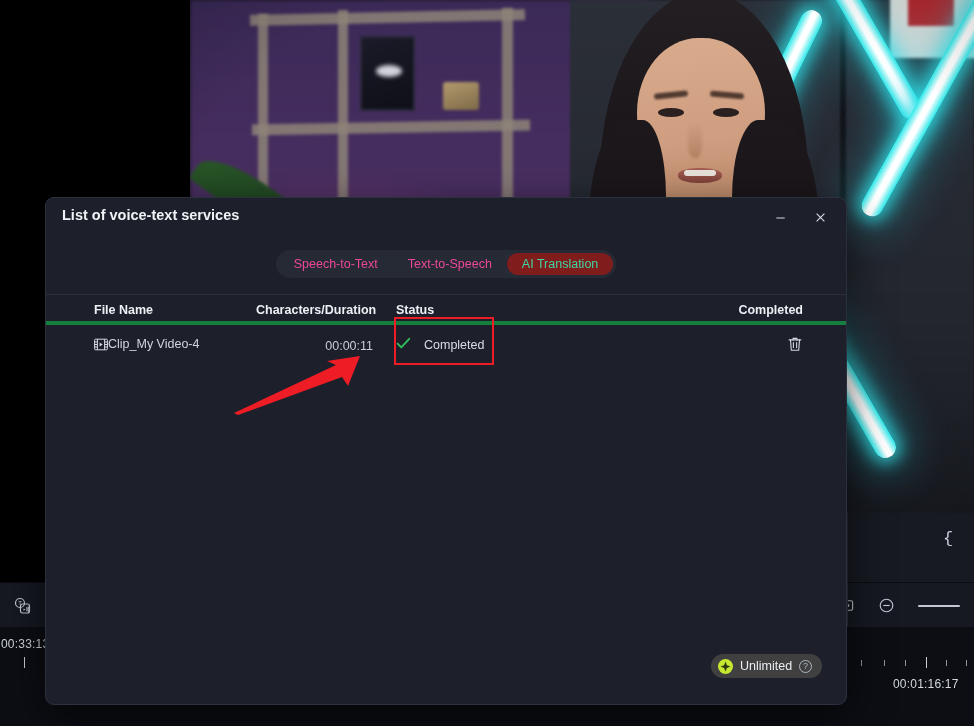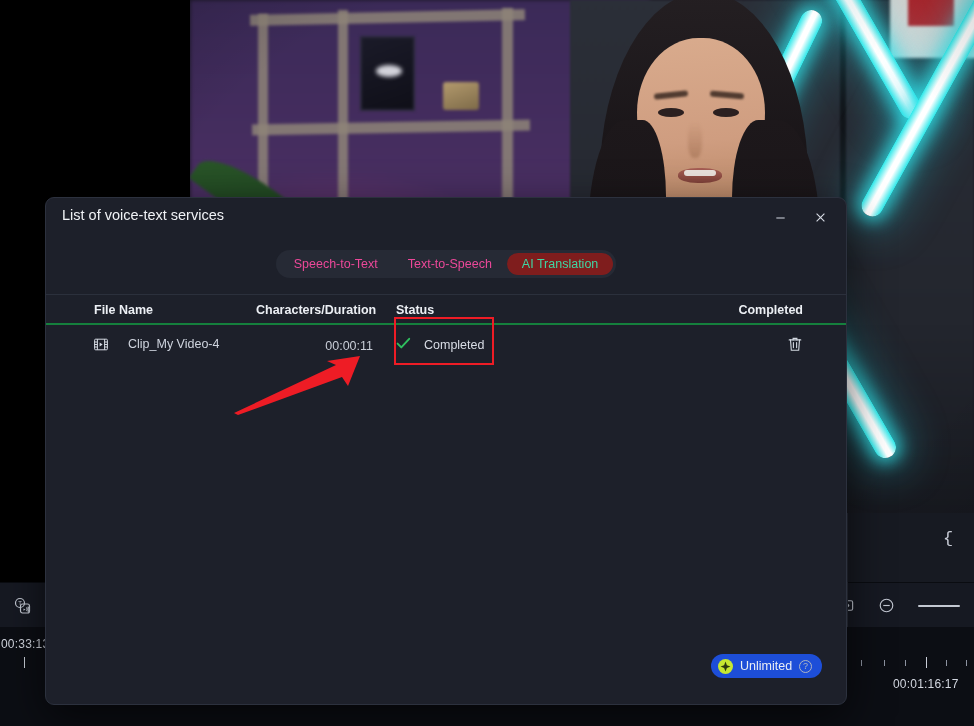--- a/index.html
+++ b/index.html
@@ -248,21 +248,21 @@
     box-shadow: 0 14px 44px rgba(0,0,0,.62);
     z-index: 20;
     overflow: hidden;
   }
   .dlg-titlebar {
     position: relative; height: 42px;
     display: flex; align-items: center;
   }
   .dlg-title {
     position: absolute; left: 16px; top: 9px;
-    color: #f0f2f6; font-size: 14.5px; font-weight: normal;
+    color: #f0f2f6; font-size: 14.5px; font-weight: bold;
   }
   .win-btns {
     position: absolute; right: 6px; top: 4px;
     display: flex; align-items: center;
   }
   .win-btn {
     width: 40px; height: 30px;
     display: flex; align-items: center; justify-content: center;
     color: #d6dae3;
   }
@@ -293,41 +293,41 @@
   }
 
   
   .table {
     margin-top: 16px;
   }
   .thead {
     position: relative;
     height: 31px;
     border-top: 1px solid #2b303c;
-    border-bottom: 2px solid #15803d;
+    border-bottom: 4px solid #15803d;
   }
   .thead .th, .trow .td {
     position: absolute;
     font-size: 12.5px;
     white-space: nowrap;
   }
   .thead .th {
     color: #eceff4; font-weight: bold; top: 8px;
   }
   .th.c-file { left: 48px; }
   .th.c-dur  { left: 210px; width: 117px; text-align: right; }
   .th.c-stat { left: 350px; }
   .th.c-op   { left: 679px; width: 78px; text-align: right; }
 
   .trow {
     position: relative;
     height: 44px;
   }
   .trow .td { color: #cfd4de; top: 14px; }
-  .td.c-file { left: 48px; display: flex; align-items: center; gap: 20px; top: 12px; }
+  .td.c-file { left: 48px; display: flex; align-items: center; gap: 0; top: 12px; }
   .td.c-dur  { left: 210px; width: 117px; text-align: right; color: #c8cdd7; }
   .td.c-stat { left: 350px; display: flex; align-items: center; gap: 13px; top: 12px; }
   .td.c-op   { left: 679px; width: 78px; text-align: right; top: 11px; }
 
   .file-icon { color: #d6dae3; display: inline-flex; }
   .check { color: #2fbf5e; font-size: 16px; line-height: 1; font-weight: bold; }
   .status-text { color: #d9dde6; }
   .trash { color: #d2d7e0; display: inline-block; }
 
   
@@ -348,21 +348,21 @@
     pointer-events: none;
   }
 
   
   .unlimited-badge {
     position: absolute;
     left: 711px; top: 654px;
     height: 24px;
     display: flex; align-items: center; gap: 7px;
     padding: 0 10px 0 7px;
-    background: #1d4ed8;
+    background: #404040;
     border-radius: 12px;
     z-index: 25;
   }
   .unlimited-badge .ul-text { color: #e9edf4; font-size: 12.5px; }
   .diamond {
     width: 15px; height: 15px;
     background: #c6e831;
     border-radius: 50%;
     display: flex; align-items: center; justify-content: center;
   }

